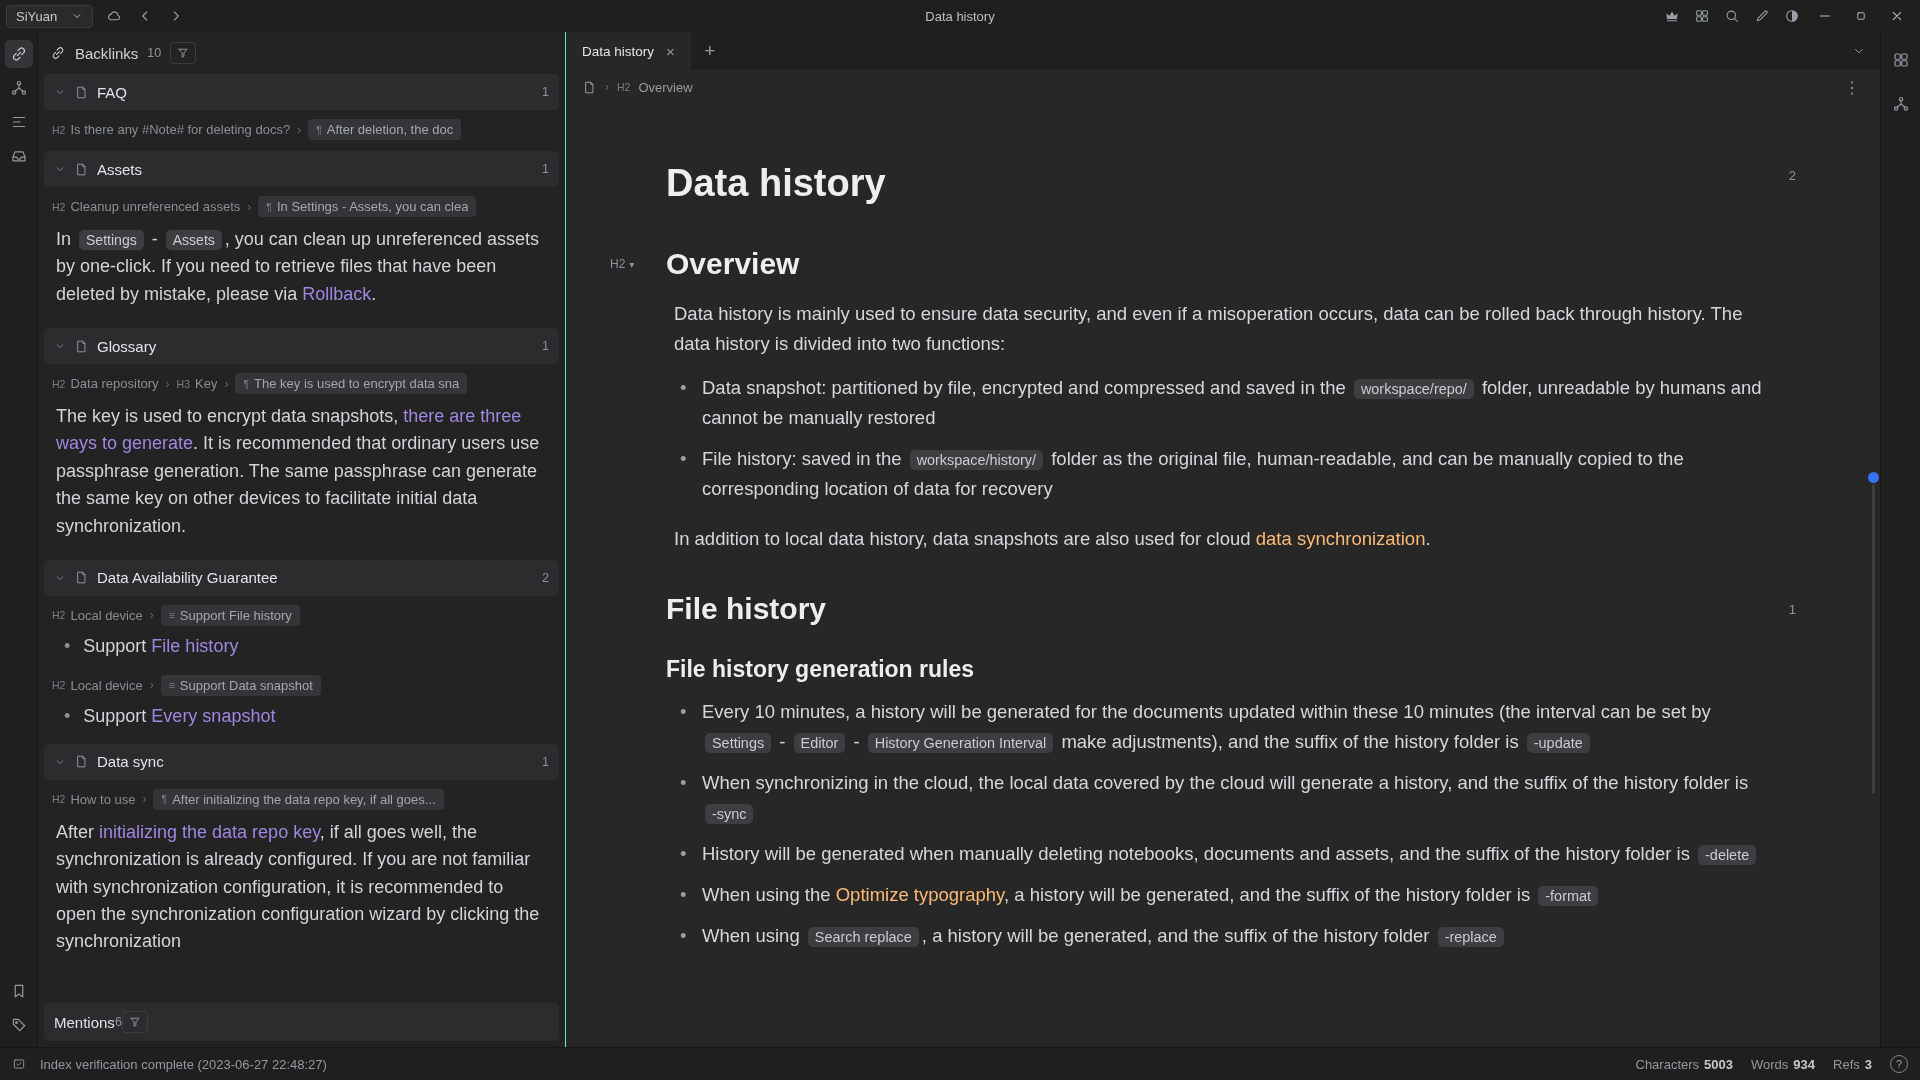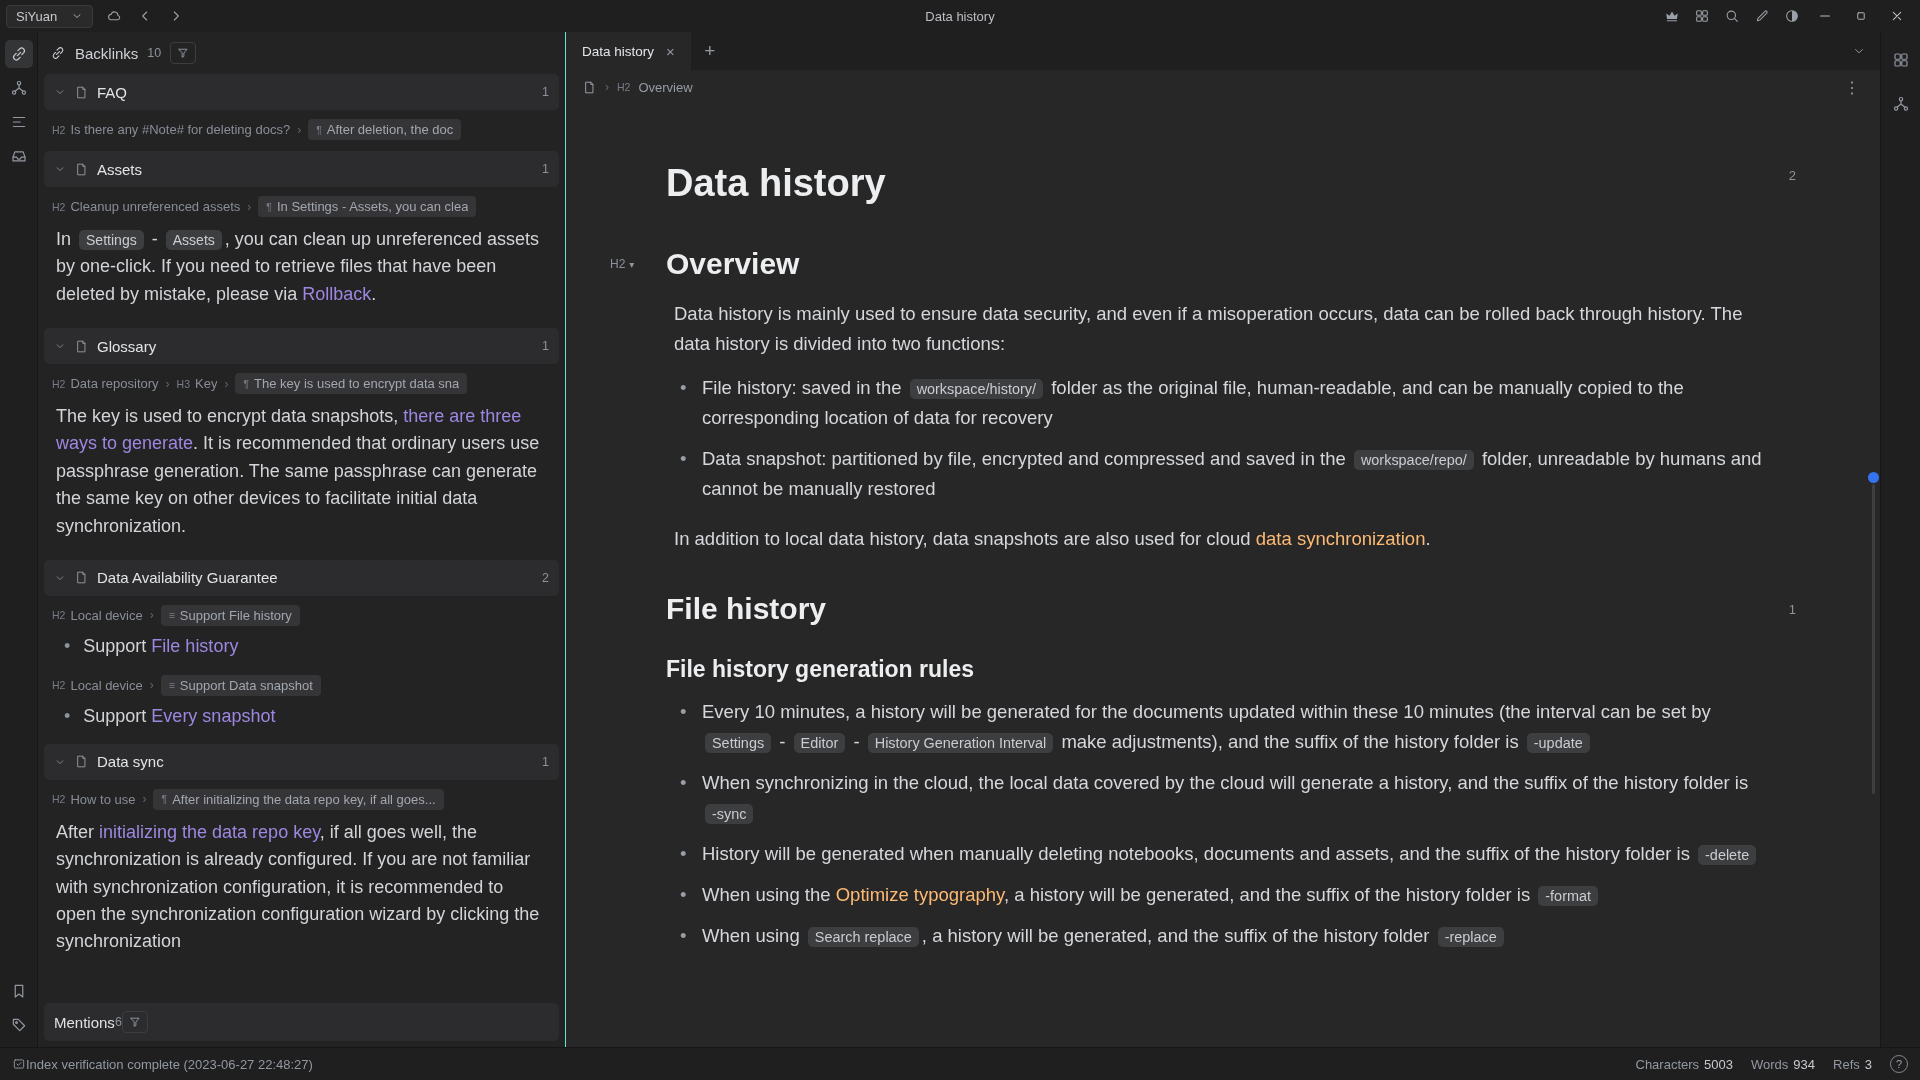--- a/index.html
+++ b/index.html
@@ -71,23 +71,23 @@
   .gut-caret{font-size:10px}
   .doc p{font-size:18.5px;line-height:1.62;color:#d5d7db;margin:14px 8px}
   .doc ul{list-style:none;margin:6px 0 20px}
   .doc li{position:relative;padding-left:36px;font-size:18.5px;line-height:1.62;color:#d5d7db;margin:11px 0}
   .doc li::before{content:"•";position:absolute;left:14px;color:#999ea6}
   .doc h3{font-size:23px;font-weight:700;color:#edeef0;margin:30px 0 14px}
   .scroll-thumb{position:absolute;right:5px;top:380px;width:3px;height:310px;background:#3e3f41;border-radius:2px}
   .scroll-dot{position:absolute;right:1px;top:368px;width:11px;height:11px;border-radius:50%;background:#3574f0}
 
   
-  .statusbar{height:33px;flex:none;border-top:1px solid #161616;background:#1f1f1f;display:flex;align-items:center;gap:0;padding:0 12px;font-size:13px;color:#9298a1}
+  .statusbar{height:33px;flex:none;border-top:1px solid #161616;background:#1f1f1f;display:flex;align-items:center;gap:14px;padding:0 12px;font-size:13px;color:#9298a1}
   .sb-right{margin-left:auto;display:flex;align-items:center;gap:18px}
-  .sb-stat b{color:#c6c9ce;font-weight:400;margin-left:5px}
+  .sb-stat b{color:#c6c9ce;font-weight:700;margin-left:5px}
   .help-btn{width:18px;height:18px;border:1.4px solid #80858d;border-radius:50%;font-size:11px;color:#9ba0a8}
 </style>
 </head>
 <body>
 
 <svg width="0" height="0" style="position:absolute" aria-hidden="true">
   <symbol id="i-chevron-down" viewBox="0 0 24 24">
       <path d="M6 9.5 L12 15 L18 9.5"></path>
     </symbol>
   <symbol id="i-cloud" viewBox="0 0 24 24">
@@ -482,22 +482,22 @@
           <span class="heading-gutter">
             <span>H2</span>
             <span class="gut-caret">▾</span>
           </span>
           <h2>Overview</h2>
         </div>
 
         <p><span class="seg-text">Data history is mainly used to ensure data security, and even if a misoperation occurs, data can be rolled back through history. The data history is divided into two functions:</span></p>
 
         <ul>
+          <li><span class="seg-text">Data snapshot: partitioned by file, encrypted and compressed and saved in the </span><span class="seg-code">workspace/repo/</span><span class="seg-text"> folder, unreadable by humans and cannot be manually restored</span></li>
           <li><span class="seg-text">File history: saved in the </span><span class="seg-code">workspace/history/</span><span class="seg-text"> folder as the original file, human-readable, and can be manually copied to the corresponding location of data for recovery</span></li>
-          <li><span class="seg-text">Data snapshot: partitioned by file, encrypted and compressed and saved in the </span><span class="seg-code">workspace/repo/</span><span class="seg-text"> folder, unreadable by humans and cannot be manually restored</span></li>
         </ul>
 
         <p><span class="seg-text">In addition to local data history, data snapshots are also used for cloud </span><span class="seg-link">data synchronization</span><span class="seg-text">.</span></p>
 
         <div class="h2-row">
           <h2>File history</h2>
           <span class="side-badge" style="top:10px">1</span>
         </div>
 
         <h3>File history generation rules</h3>

